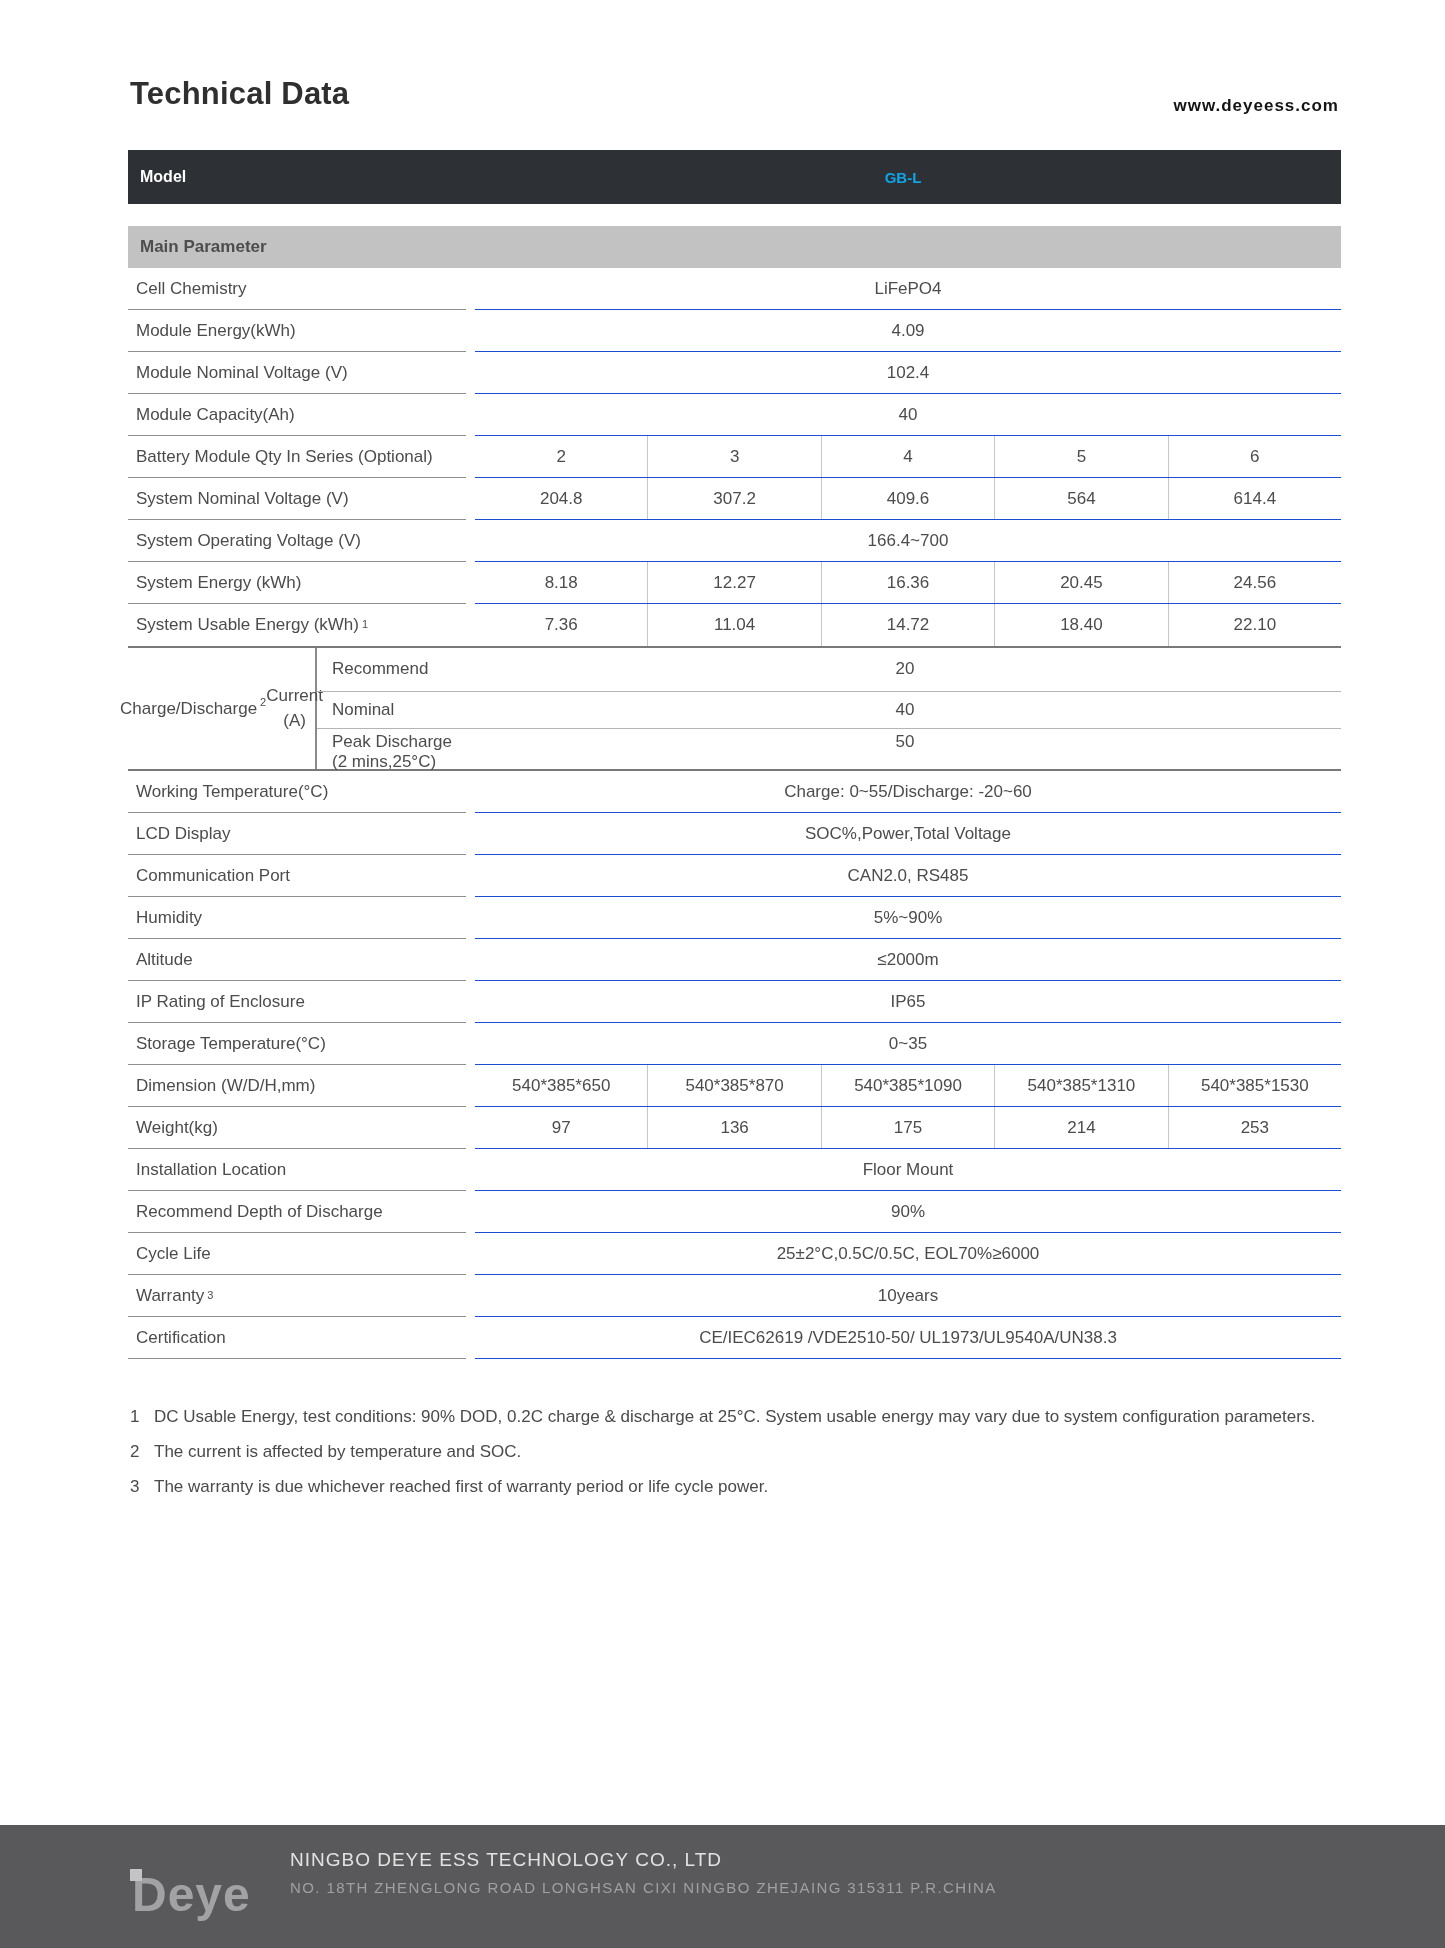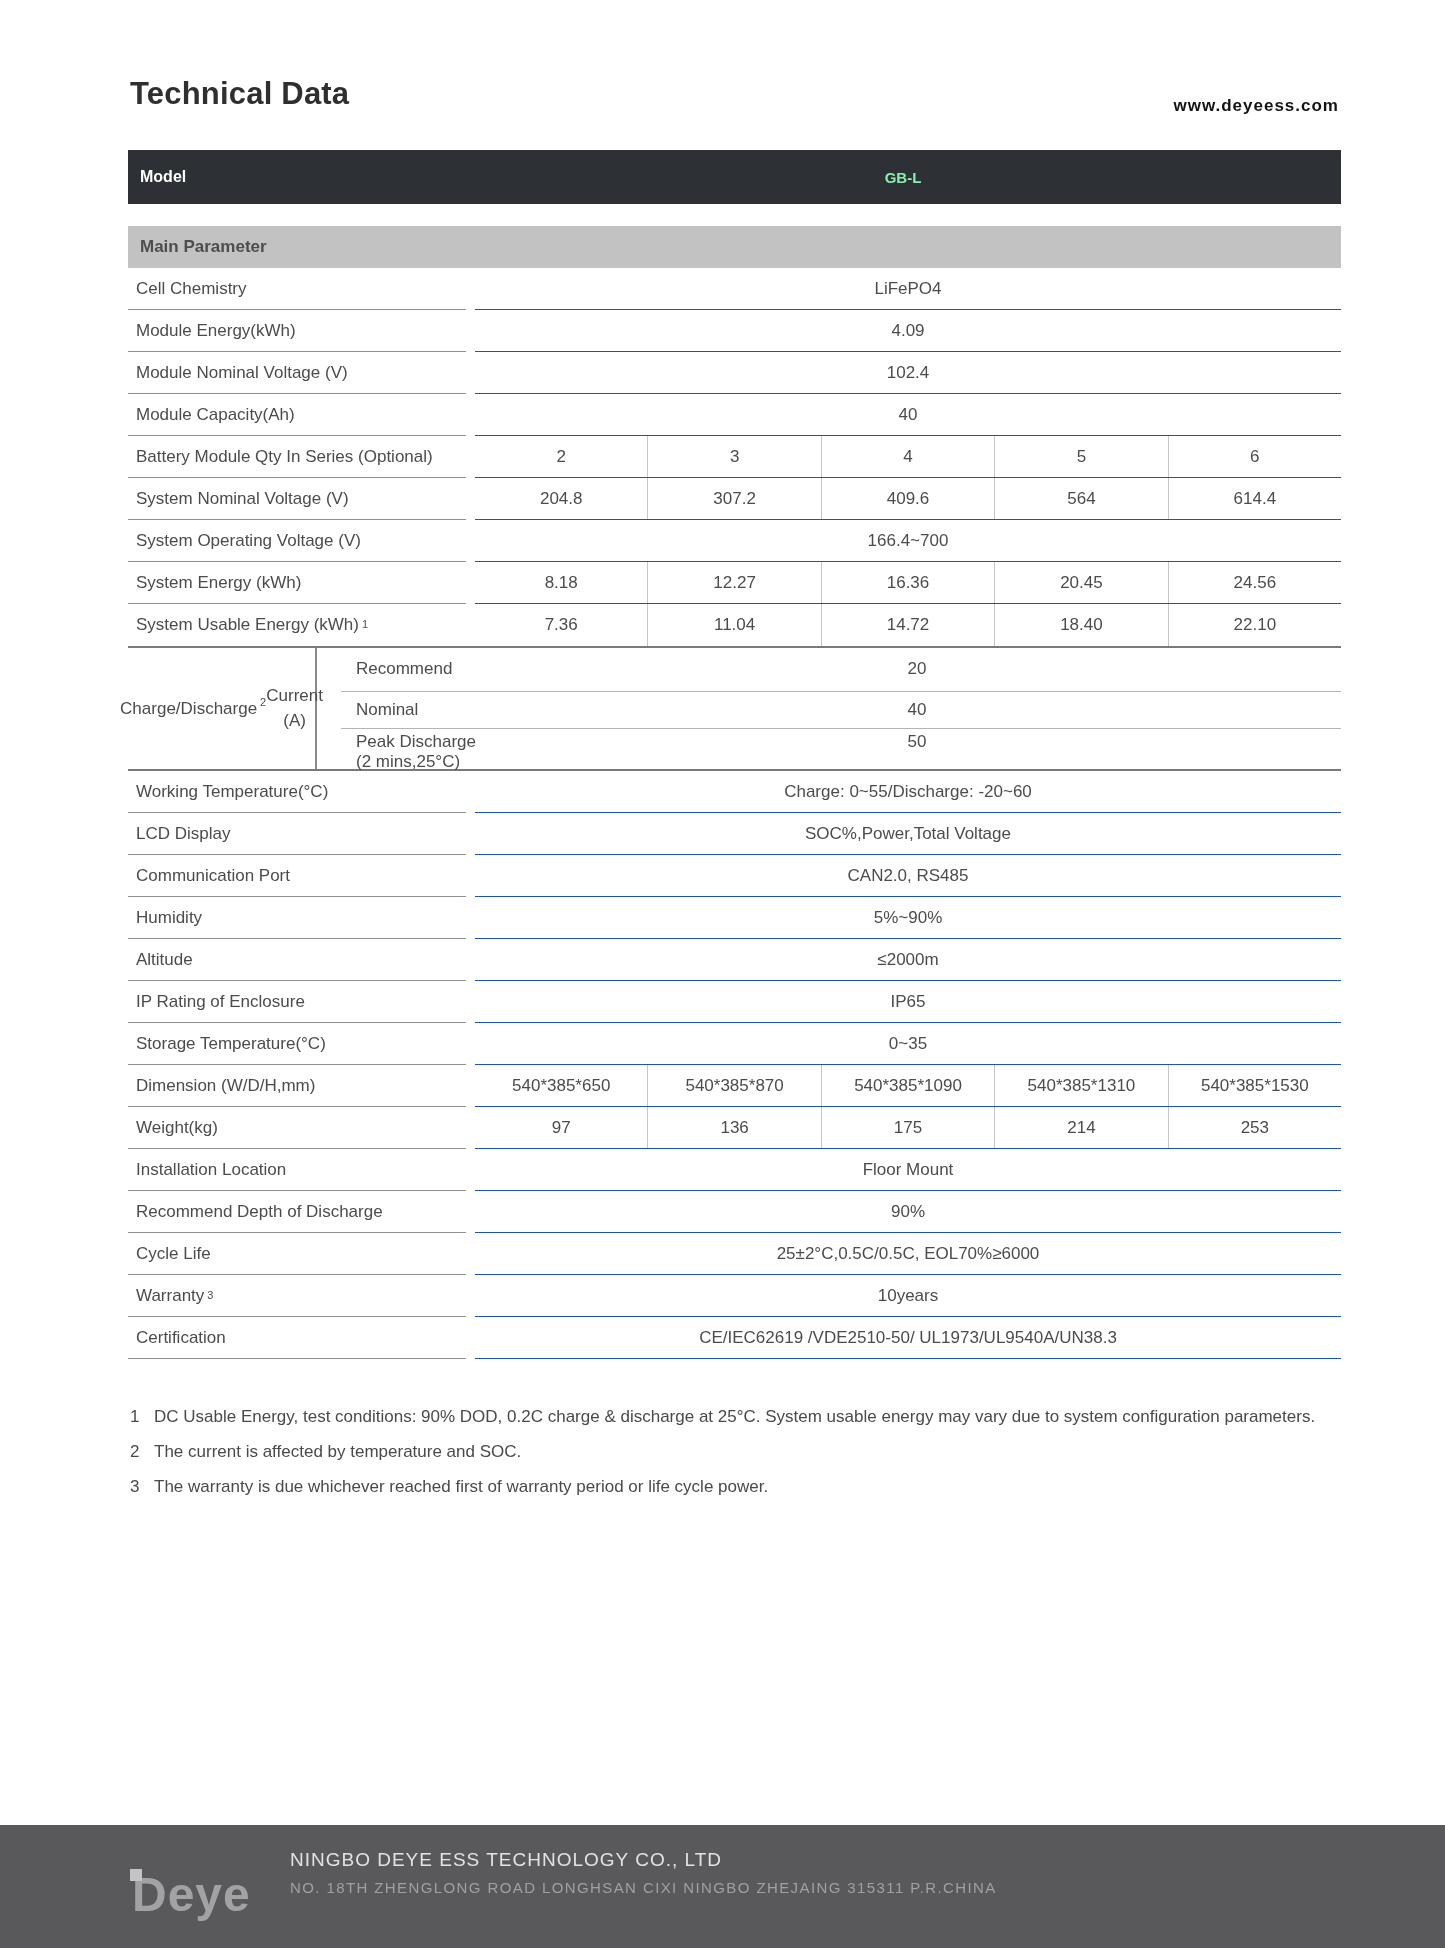--- a/index.html
+++ b/index.html
@@ -9,42 +9,42 @@
   .content { position:absolute; left:128px; top:0; width:1213px; }
 
   
   .header { position:relative; height:150px; }
   .title { position:absolute; left:2px; top:76px; font-size:31px; font-weight:bold; color:#2f2f2f; letter-spacing:0.2px; }
   .website { position:absolute; right:2px; top:96px; font-size:17px; font-weight:bold; color:#141414; letter-spacing:1px; }
 
   
   .model-bar { position:relative; height:54px; background:#2d3034; display:flex; align-items:center; }
   .model-label { padding-left:12px; color:#ffffff; font-weight:bold; font-size:16px; }
-  .model-value { position:absolute; left:775px; transform:translateX(-50%); color:#86efac; font-weight:bold; font-size:15px; }
+  .model-value { position:absolute; left:775px; transform:translateX(-50%); color:#0ea5e9; font-weight:bold; font-size:15px; }
 
   
   .section-bar { height:42px; margin-top:22px; background:#c2c2c2; display:flex; align-items:center; }
   .section-bar span { padding-left:12px; font-size:17px; font-weight:bold; color:#4d4d4d; }
 
   
   .table { width:100%; }
   .row { display:flex; height:42px; align-items:stretch; color:#4c4c4c; font-size:17px; }
   .cell-label { width:338px; display:flex; align-items:center; padding-left:8px; border-bottom:1px solid #8f8f8f; }
   .gap { width:9px; }
   .vals { flex:1; display:flex; align-items:stretch; border-bottom:1px solid #1d4ed8; }
   .cell-merged { flex:1; display:flex; align-items:center; justify-content:center; text-align:center; }
   .cell { flex:1; display:flex; align-items:center; justify-content:center; border-left:1px solid #c6c6c6; text-align:center; }
   .cell:first-child { border-left:none; }
   .row.no-bb .cell-label, .row.no-bb .vals { border-bottom:none; }
   sup { font-size:11px; margin-left:3px; position:relative; top:-1px; }
 
   
   .row.group { height:125px; border-top:2px solid #797979; border-bottom:2px solid #797979; }
   .group-label { width:189px; border-right:2px solid #8a8a8a; display:flex; flex-direction:row; justify-content:center; align-items:center; text-align:center; line-height:1.45; }
-  .group-rows { flex:1; display:flex; flex-direction:column;padding-left:24px; }
+  .group-rows { flex:1; display:flex; flex-direction:column; }
   .subrow { display:flex; align-items:stretch; border-bottom:1px solid #b5b5b5; }
   .subrow:last-child { border-bottom:none; }
   .subrow.s0 { height:45px; }
   .subrow.s1 { height:38px; }
   .subrow.s2 { height:40px; }
   .subrow-label { width:152px; padding-left:15px; display:flex; flex-direction:column; justify-content:center; line-height:1.2; }
   .subrow-value { flex:1; display:flex; align-items:center; justify-content:center; }
   .subrow.s2 .subrow-label { justify-content:flex-start; padding-top:3px; }
   .subrow.s2 .subrow-value { align-items:flex-start; padding-top:3px; }
 

